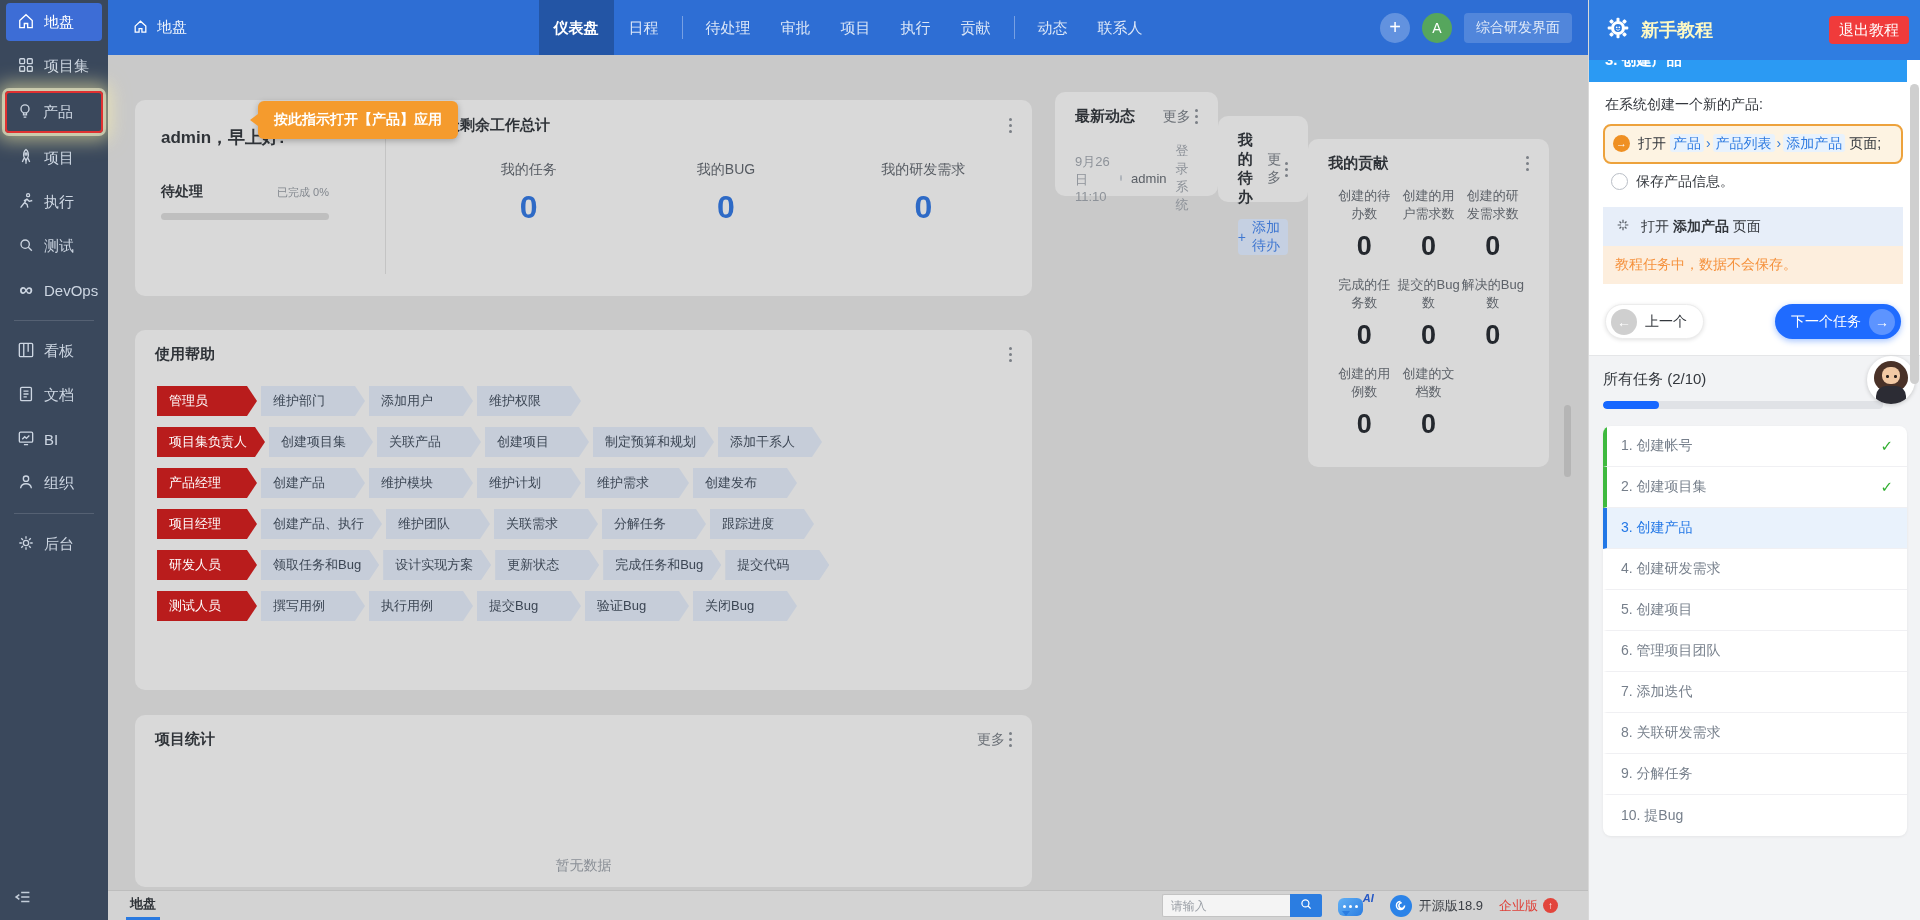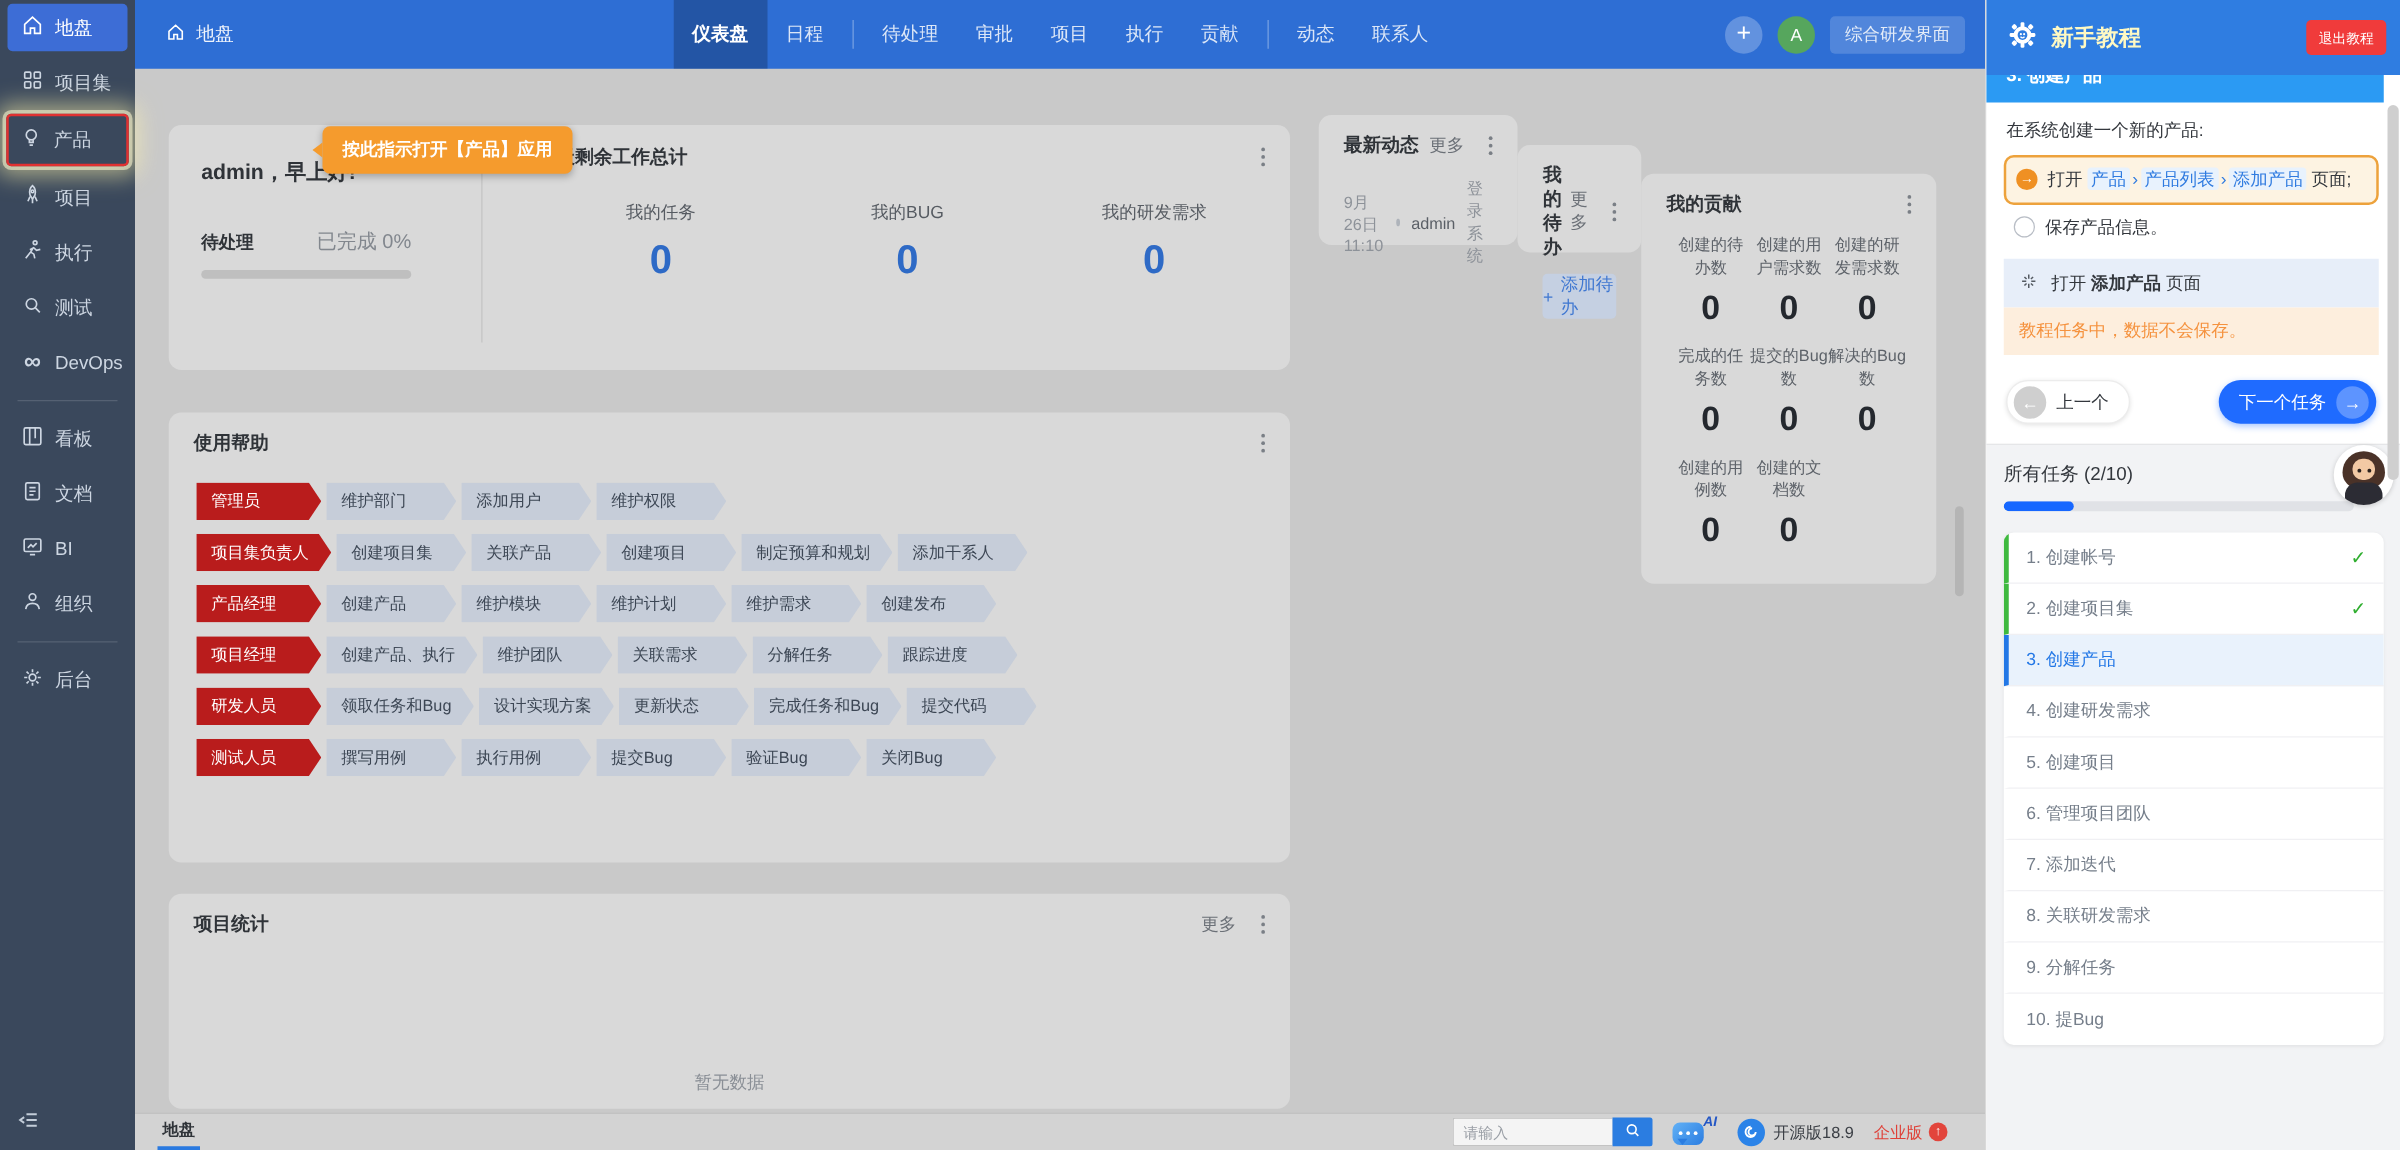--- a/index.html
+++ b/index.html
@@ -46,32 +46,32 @@
     display:flex;align-items:center;padding:0 16px;border-radius:6px;z-index:60;box-shadow:0 2px 6px rgba(0,0,0,.25);}
   .tooltip::before{content:"";position:absolute;left:-8px;top:13px;border:6px solid transparent;border-right:8px solid #f59b2d;border-left:none;}
 
   
   .main{flex:1;display:flex;gap:23px;padding:45px 0 0 27px;position:relative;overflow:hidden;}
   .col-left{width:897px;flex:none;display:flex;flex-direction:column;}
   .col-right{width:494px;flex:none;display:flex;flex-direction:row;margin-top:-8px;}
   .card{background:#d9d9d9;border-radius:10px;position:relative;}
   .card-head{display:flex;align-items:center;padding:15px 18px 0 20px;}
   .card-title{font-size:15px;font-weight:bold;color:#2f3338;}
-  .card-tools{margin-left:auto;display:flex;align-items:center;gap:18px;}
+  .card-tools{margin-left:auto;display:flex;align-items:center;gap:2px;}
   .more-link{font-size:14px;color:#6b7077;cursor:pointer;}
   .kebab{display:flex;flex-direction:column;gap:3px;cursor:pointer;padding:2px;}
   .kebab i{width:3px;height:3px;border-radius:50%;background:#7a7f86;}
 
   
   .card-welcome{height:196px;display:flex;}
   .wc-left{width:250px;padding:26px 0 0 26px;box-sizing:border-box;}
   .wc-greet{font-size:17px;font-weight:bold;color:#2f3338;}
   .wc-row{display:flex;width:168px;margin-top:34px;align-items:baseline;}
   .wc-pending{font-size:14px;font-weight:bold;color:#2f3338;}
-  .wc-done{margin-left:auto;font-size:16px;color:#82878e;}
+  .wc-done{margin-left:auto;font-size:11px;color:#82878e;}
   .wc-bar{width:168px;height:7px;border-radius:4px;background:#bfbfbf;margin-top:12px;overflow:hidden;}
   .wc-bar-fill{height:100%;background:#2e6ac6;border-radius:4px;}
   .wc-divider{width:1px;background:#c4c4c4;margin:22px 0;}
   .wc-right{flex:1;padding:16px 10px 0 44px;}
   .wc-title{font-size:15px;font-weight:bold;color:#2f3338;}
   .wc-stats{display:flex;margin-top:26px;}
   .wc-stat{flex:1;text-align:center;}
   .wc-stat .lab{font-size:14px;color:#565b62;}
   .wc-stat .val{font-size:32px;font-weight:bold;color:#2e6ac6;margin-top:10px;}
   .wc-kebab{position:absolute;top:16px;right:18px;}
@@ -134,21 +134,21 @@
   .sb-ver-text{font-size:13px;color:#3b3f45;}
   .sb-upgrade{display:flex;align-items:center;gap:5px;cursor:pointer;}
   .sb-upgrade-text{font-size:13px;color:#df4038;}
   .up-circle{width:15px;height:15px;border-radius:50%;background:#e2453c;color:#fff;font-size:10px;display:flex;align-items:center;justify-content:center;}
 
   
   .tutorial{width:332px;flex:none;background:#fff;border-left:1px solid #d9d9d9;display:flex;flex-direction:column;position:relative;overflow:hidden;}
   .tut-header{height:60px;background:#2f7de1;display:flex;align-items:center;padding:0 12px 0 16px;flex:none;}
   .tut-header svg{width:26px;height:26px;}
   .tut-title{color:#fef9c3;font-size:18px;font-weight:bold;margin-left:10px;}
-  .tut-exit{margin-left:auto;background:#f03b3b;color:#fff;font-size:11px;border:none;border-radius:4px;height:28px;padding:0 10px;cursor:pointer;}
+  .tut-exit{margin-left:auto;background:#f03b3b;color:#fff;font-size:15px;border:none;border-radius:4px;height:28px;padding:0 10px;cursor:pointer;}
   .tut-sectionbar{height:22px;background:#2b9af3;overflow:hidden;position:relative;flex:none;margin-right:14px;}
   .tut-sectionbar span{position:absolute;left:16px;top:-9px;color:#fff;font-weight:bold;font-size:15px;}
   .tut-content{padding:10px 18px 0 14px;}
   .tut-intro{font-size:14px;color:#33373d;margin:4px 2px 10px 2px;}
   .tut-step{display:flex;gap:8px;padding:7px 8px;font-size:14px;color:#33373d;line-height:1.55;align-items:flex-start;}
   .tut-step.highlight{border:2px solid #eda23c;border-radius:8px;background:#fdf3e2;padding:7px 8px;}
   .step-ico{flex:none;width:17px;height:17px;margin-top:2px;}
   .step-ico.go{border-radius:50%;background:#ef9023;color:#fff;font-size:11px;display:flex;align-items:center;justify-content:center;}
   .step-ico.radio{box-sizing:border-box;border:1.5px solid #b9bec6;border-radius:50%;background:#fff;}
   .tlink{color:#2f7be0;background:#e8f2fd;padding:1px 3px;border-radius:3px;cursor:pointer;text-decoration:none;}

